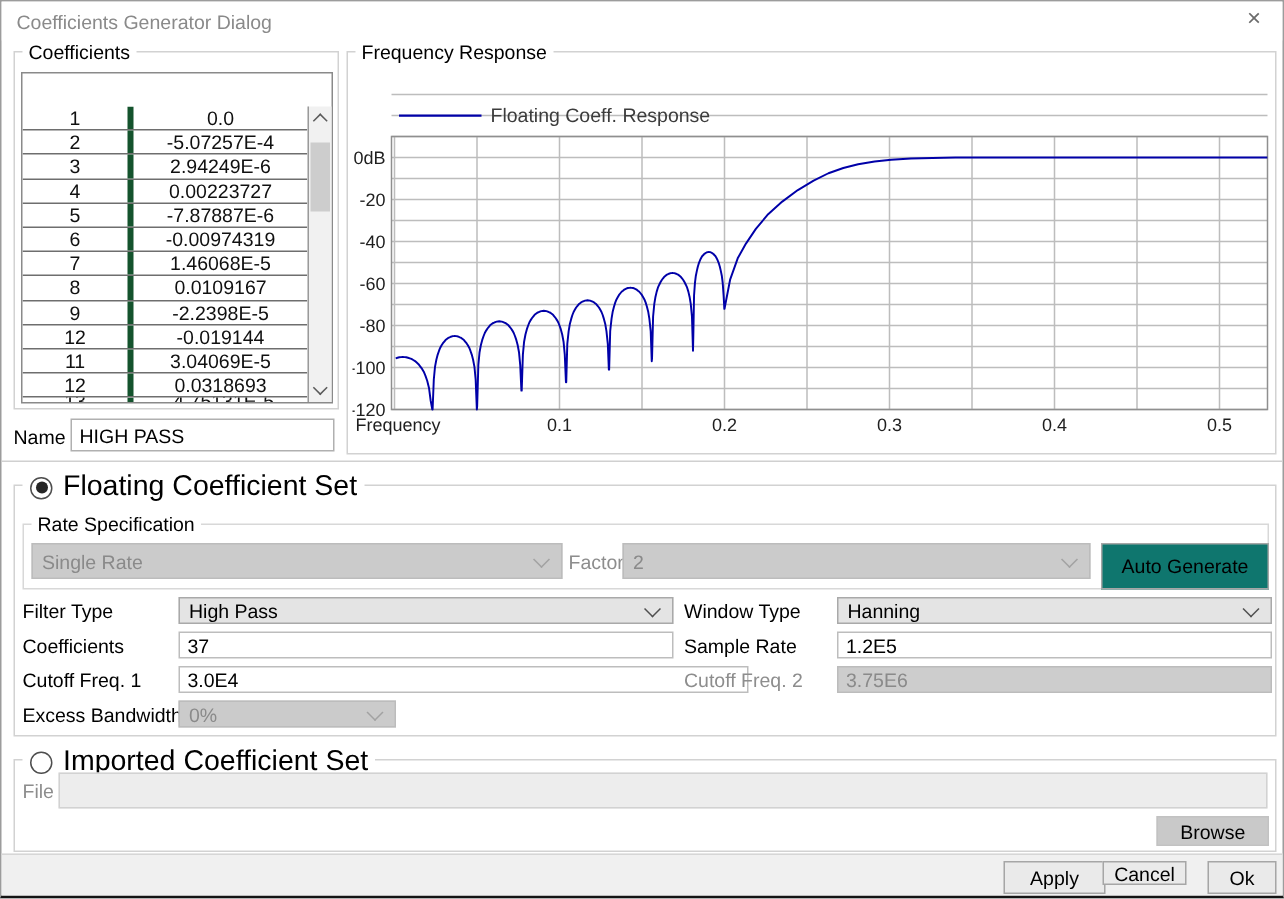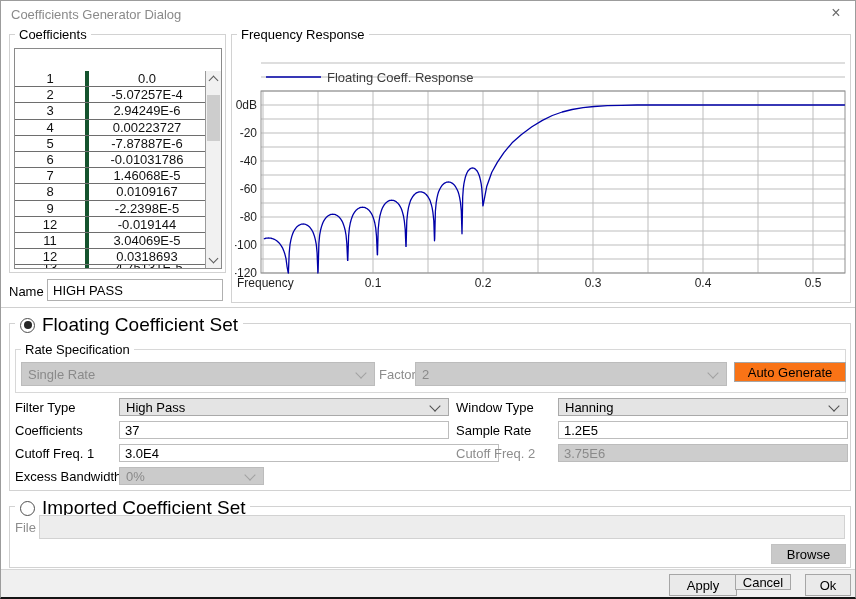--- a/index.html
+++ b/index.html
@@ -83,21 +83,21 @@
         <div class="trow">
           <div class="tc time">4</div>
           <div class="tc val">0.00223727</div>
         </div>
         <div class="trow">
           <div class="tc time">5</div>
           <div class="tc val">-7.87887E-6</div>
         </div>
         <div class="trow">
           <div class="tc time">6</div>
-          <div class="tc val">-0.01031786</div>
+          <div class="tc val">-0.00974319</div>
         </div>
         <div class="trow">
           <div class="tc time">7</div>
           <div class="tc val">1.46068E-5</div>
         </div>
         <div class="trow">
           <div class="tc time">8</div>
           <div class="tc val">0.0109167</div>
         </div>
         <div class="trow">
@@ -198,21 +198,21 @@
   </div>
   <div class="dd dis" style="left:20px;top:361px;width:354px;height:24px;">
     <span>Single Rate</span>
     <span class="chev"></span>
   </div>
   <span class="lbl dis" style="left:378px;top:366px;">Factor</span>
   <div class="dd dis" style="left:414px;top:361px;width:312px;height:24px;">
     <span>2</span>
     <span class="chev"></span>
   </div>
-  <div class="btn" style="left:733px;top:361px;width:112px;height:20px;background:#f97316;">Auto Generate</div>
+  <div class="btn" style="left:733px;top:361px;width:112px;height:31px;background:#0f766e;">Auto Generate</div>
 
   <span class="lbl" style="left:14px;top:399px;">Filter Type</span>
   <div class="dd" style="left:118px;top:397px;width:330px;height:18px;">
     <span>High Pass</span>
     <span class="chev"></span>
   </div>
   <span class="lbl" style="left:14px;top:422px;">Coefficients</span>
   <input class="tin" style="left: 118px; top: 420px; width: 330px; height: 18px;" value="37">
   <span class="lbl" style="left:14px;top:445px;">Cutoff Freq. 1</span>
   <input class="tin" style="left: 118px; top: 443px; width: 380px; height: 18px;" value="3.0E4">

